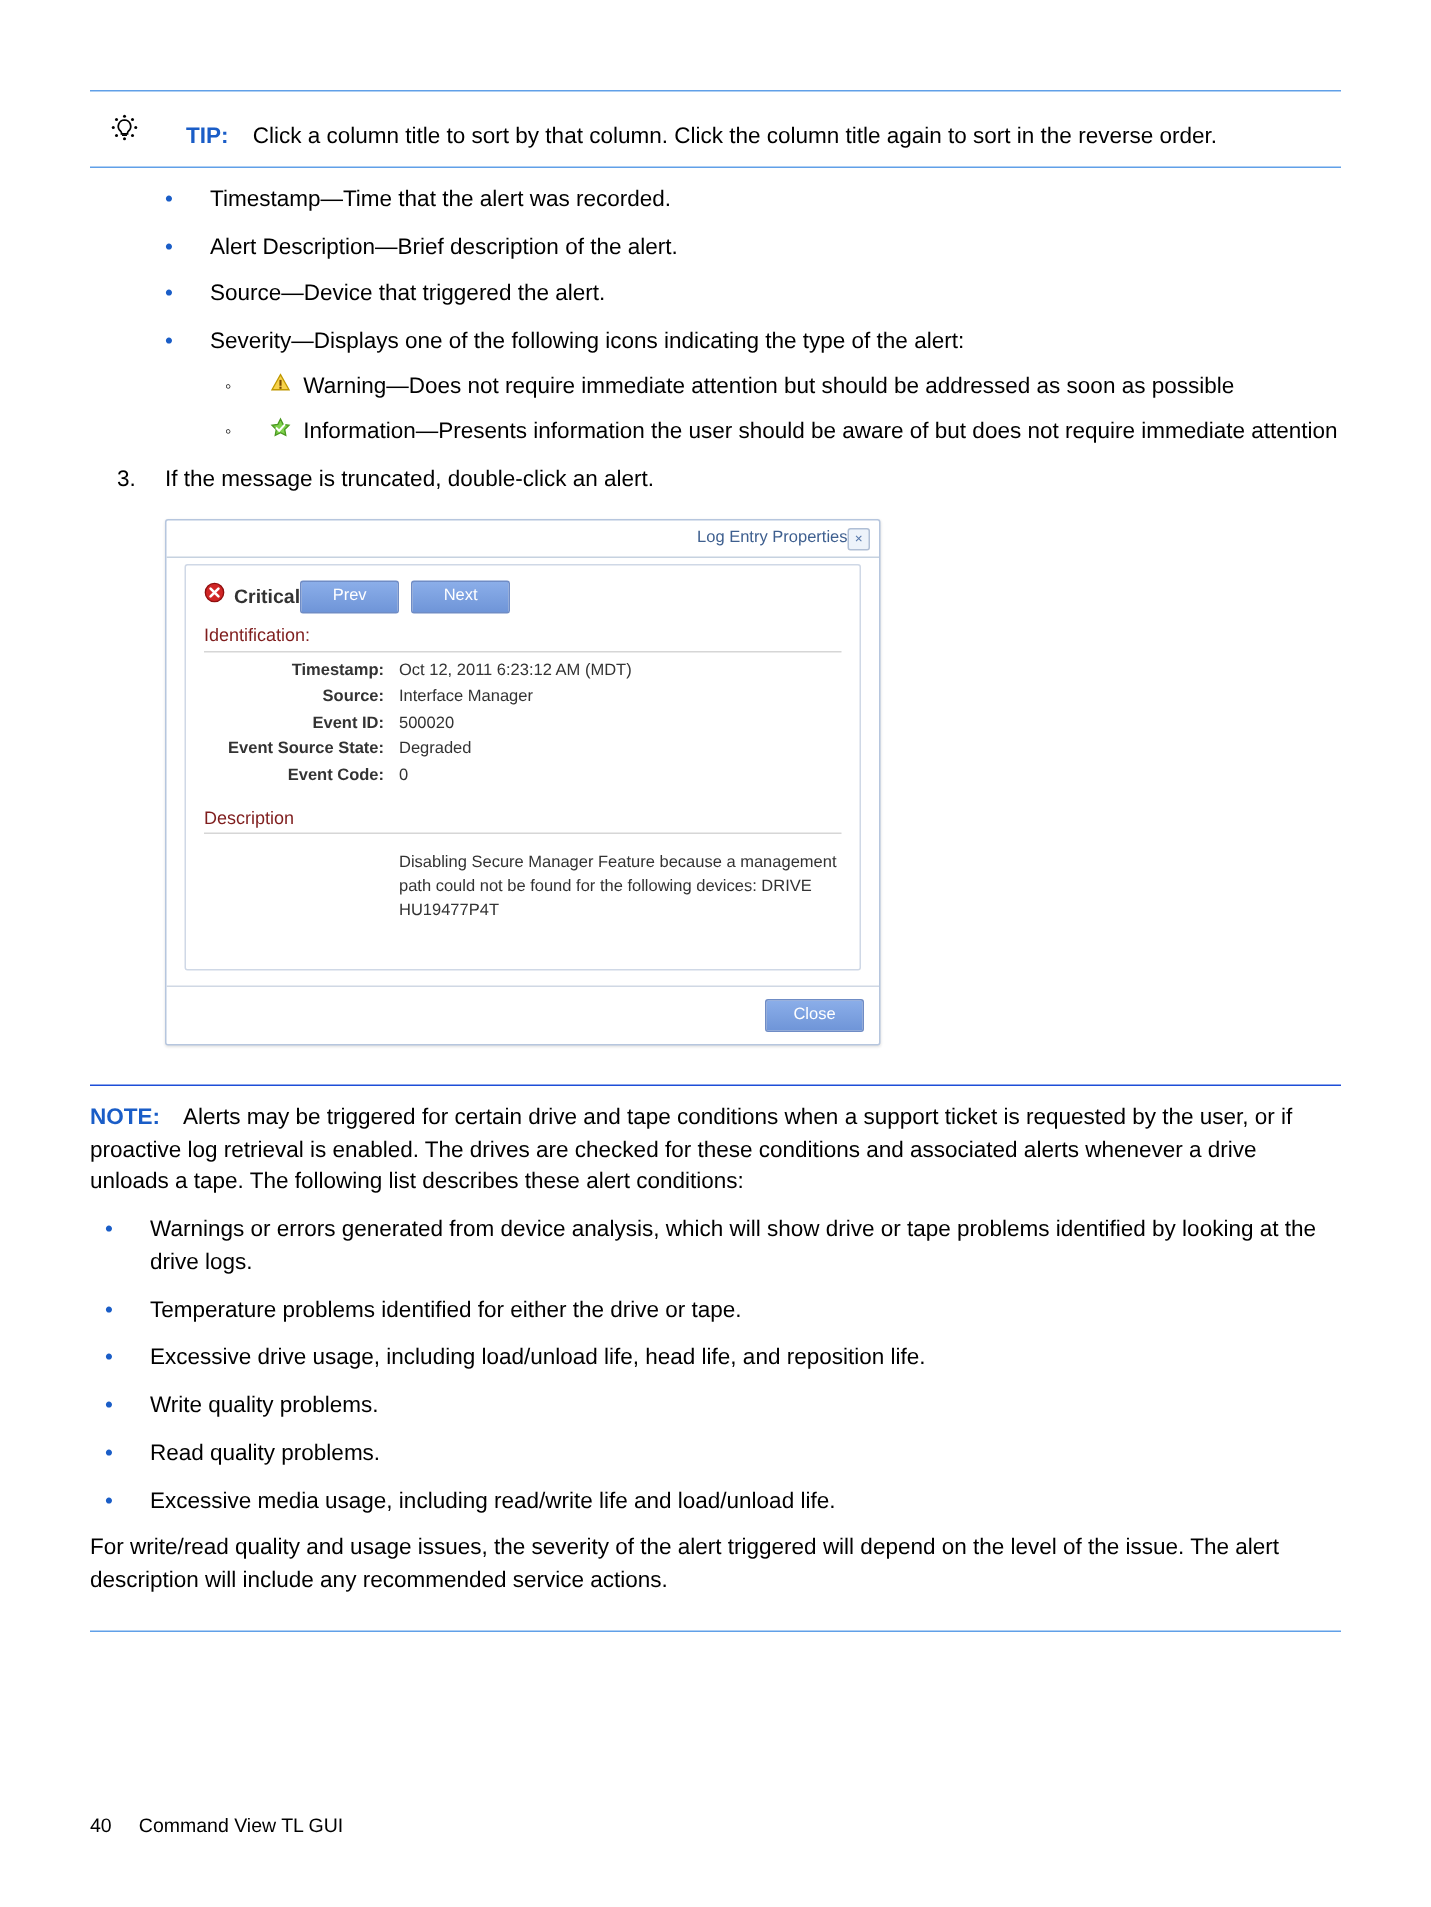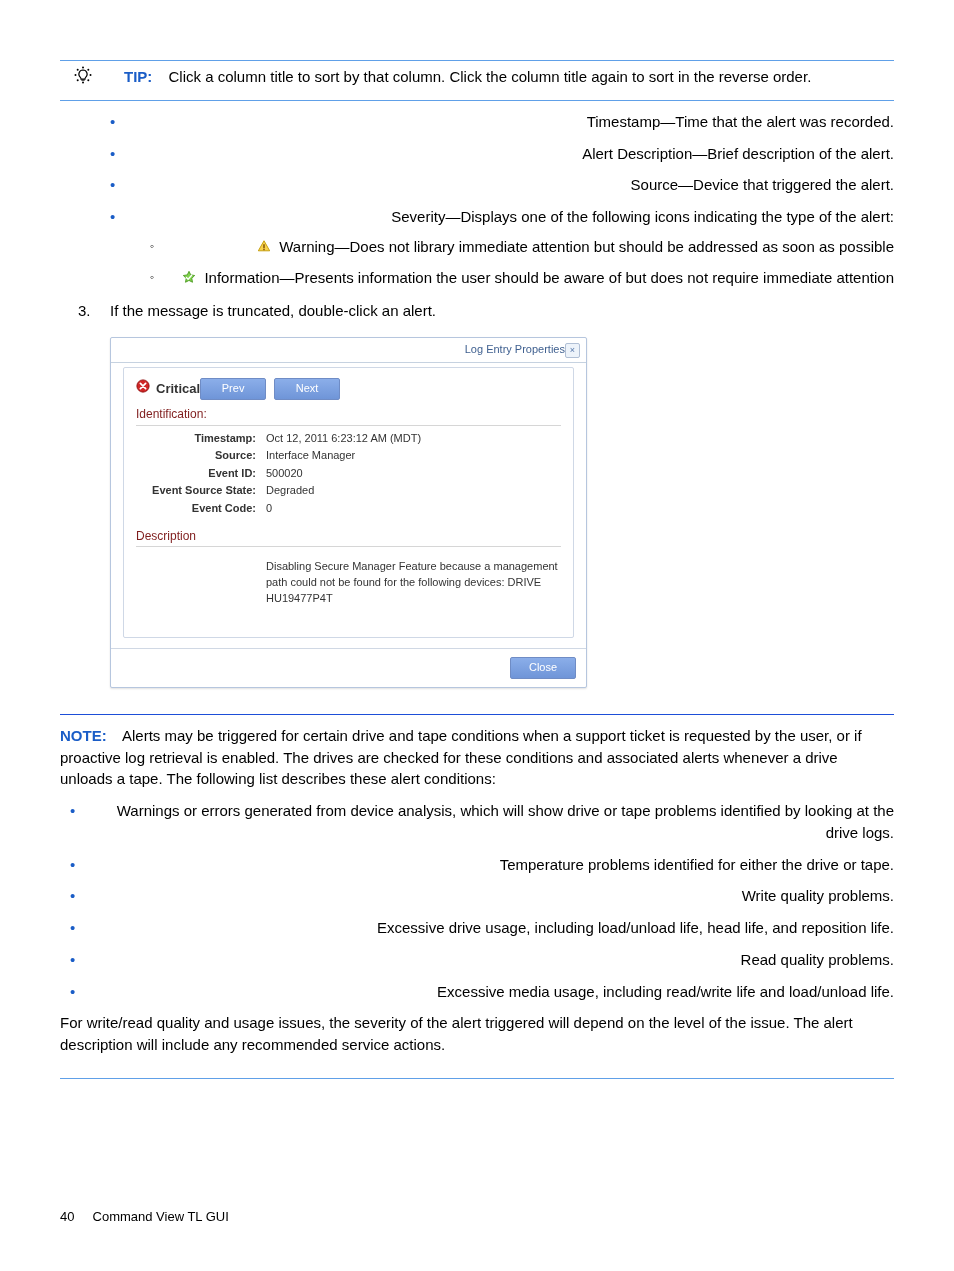--- a/index.html
+++ b/index.html
@@ -14,24 +14,24 @@
   .page {
     width: 954px;
     min-height: 1271px;
     padding: 60px 60px 40px 60px;
     box-sizing: border-box;
     position: relative;
   }
   .callout {
     border-top: 1px solid #60a0e8;
     border-bottom: 1px solid #60a0e8;
-    padding: 2px 0 9px 0;
+    padding: 12px 0 9px 0;
     display: flex;
     gap: 14px;
-    align-items: center;
+    align-items: flex-end;
   }
   .callout .icon-cell {
     width: 50px;
     display: flex;
     justify-content: center;
     padding-top: 2px;
     flex-shrink: 0;
   }
   .callout .content-cell {
     flex: 1;
@@ -43,21 +43,20 @@
   }
   ul.bullets {
     list-style: none;
     padding: 0;
     margin: 10px 0 10px 40px;
   }
   ul.bullets > li {
     position: relative;
     padding-left: 40px;
     margin: 10px 0;
-    text-align: right;
   }
   ul.bullets > li::before {
     content: "•";
     position: absolute;
     left: 10px;
     top: 0;
     color: #1a5dc7;
     font-size: 15px;
     line-height: 1.45;
   }
@@ -261,21 +260,21 @@
       <span>Severity—Displays one of the following icons indicating the type of the alert:</span>
       <ul class="sub-bullets">
         <li>
           <span class="inline-icon">
             <svg width="14" height="14" viewBox="0 0 16 16">
                 <path d="M8 2l6.5 11.5H1.5z" fill="#f7d24c" stroke="#c09800" stroke-width="1"></path>
                 <rect x="7.2" y="6" width="1.6" height="4.5" fill="#7a4a00"></rect>
                 <rect x="7.2" y="11.2" width="1.6" height="1.6" fill="#7a4a00"></rect>
               </svg>
           </span>
-          <span>Warning—Does not library immediate attention but should be addressed as soon as possible</span>
+          <span>Warning—Does not require immediate attention but should be addressed as soon as possible</span>
         </li>
         <li>
           <span class="inline-icon">
             <svg width="14" height="14" viewBox="0 0 16 16">
                 <path d="M8 1.5l2 4.1 4.5.7-3.3 3.2.8 4.5L8 11.9 4 14l.8-4.5L1.5 6.3l4.5-.7z" fill="#7fd24c" stroke="#4a9820" stroke-width="1"></path>
                 <path d="M5 8.5l2 2 4-4.5" fill="none" stroke="#fff" stroke-width="1.6" stroke-linecap="round"></path>
               </svg>
           </span>
           <span>Information—Presents information the user should be aware of but does not require immediate attention</span>
         </li>
@@ -350,22 +349,22 @@
   </div>
 
   <div class="note-block">
     <div>
       <span class="note-label">NOTE:</span>
       <span>Alerts may be triggered for certain drive and tape conditions when a support ticket is requested by the user, or if proactive log retrieval is enabled. The drives are checked for these conditions and associated alerts whenever a drive unloads a tape. The following list describes these alert conditions:</span>
     </div>
     <ul class="bullets" style="margin-left:0">
       <li>Warnings or errors generated from device analysis, which will show drive or tape problems identified by looking at the drive logs.</li>
       <li>Temperature problems identified for either the drive or tape.</li>
+      <li>Excessive drive usage, including load/unload life, head life, and reposition life.</li>
       <li>Write quality problems.</li>
-      <li>Excessive drive usage, including load/unload life, head life, and reposition life.</li>
       <li>Read quality problems.</li>
       <li>Excessive media usage, including read/write life and load/unload life.</li>
     </ul>
     <div class="para">For write/read quality and usage issues, the severity of the alert triggered will depend on the level of the issue. The alert description will include any recommended service actions.</div>
   </div>
 
   <div class="page-footer">
     <span>40</span>
     &nbsp;&nbsp;&nbsp;
     <span>Command View TL GUI</span>

